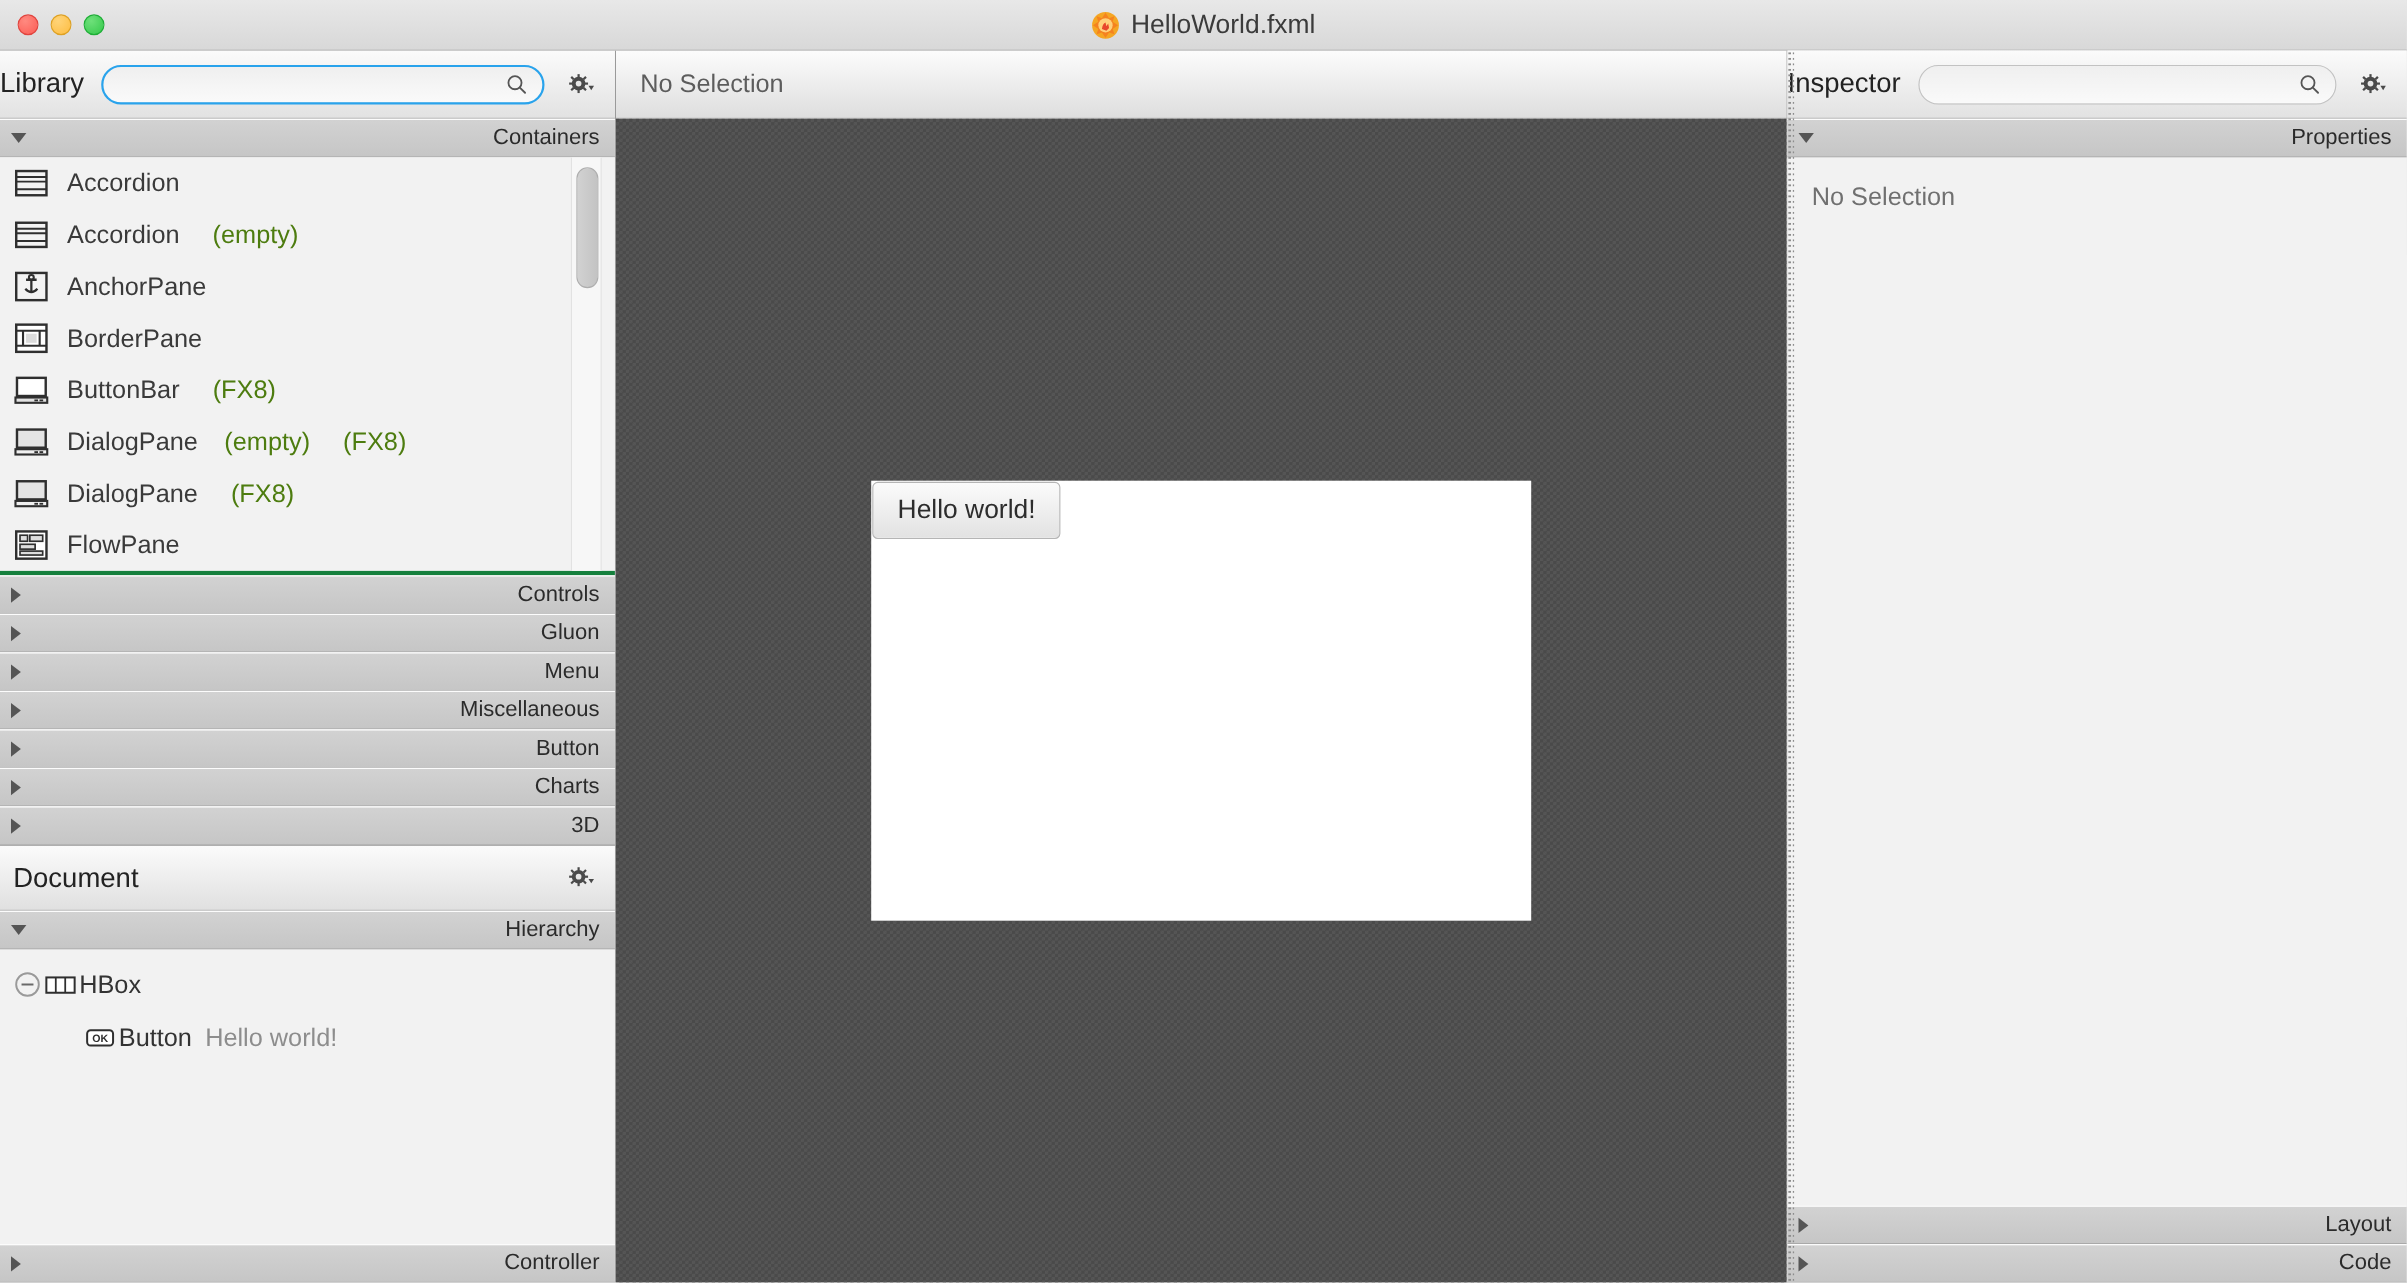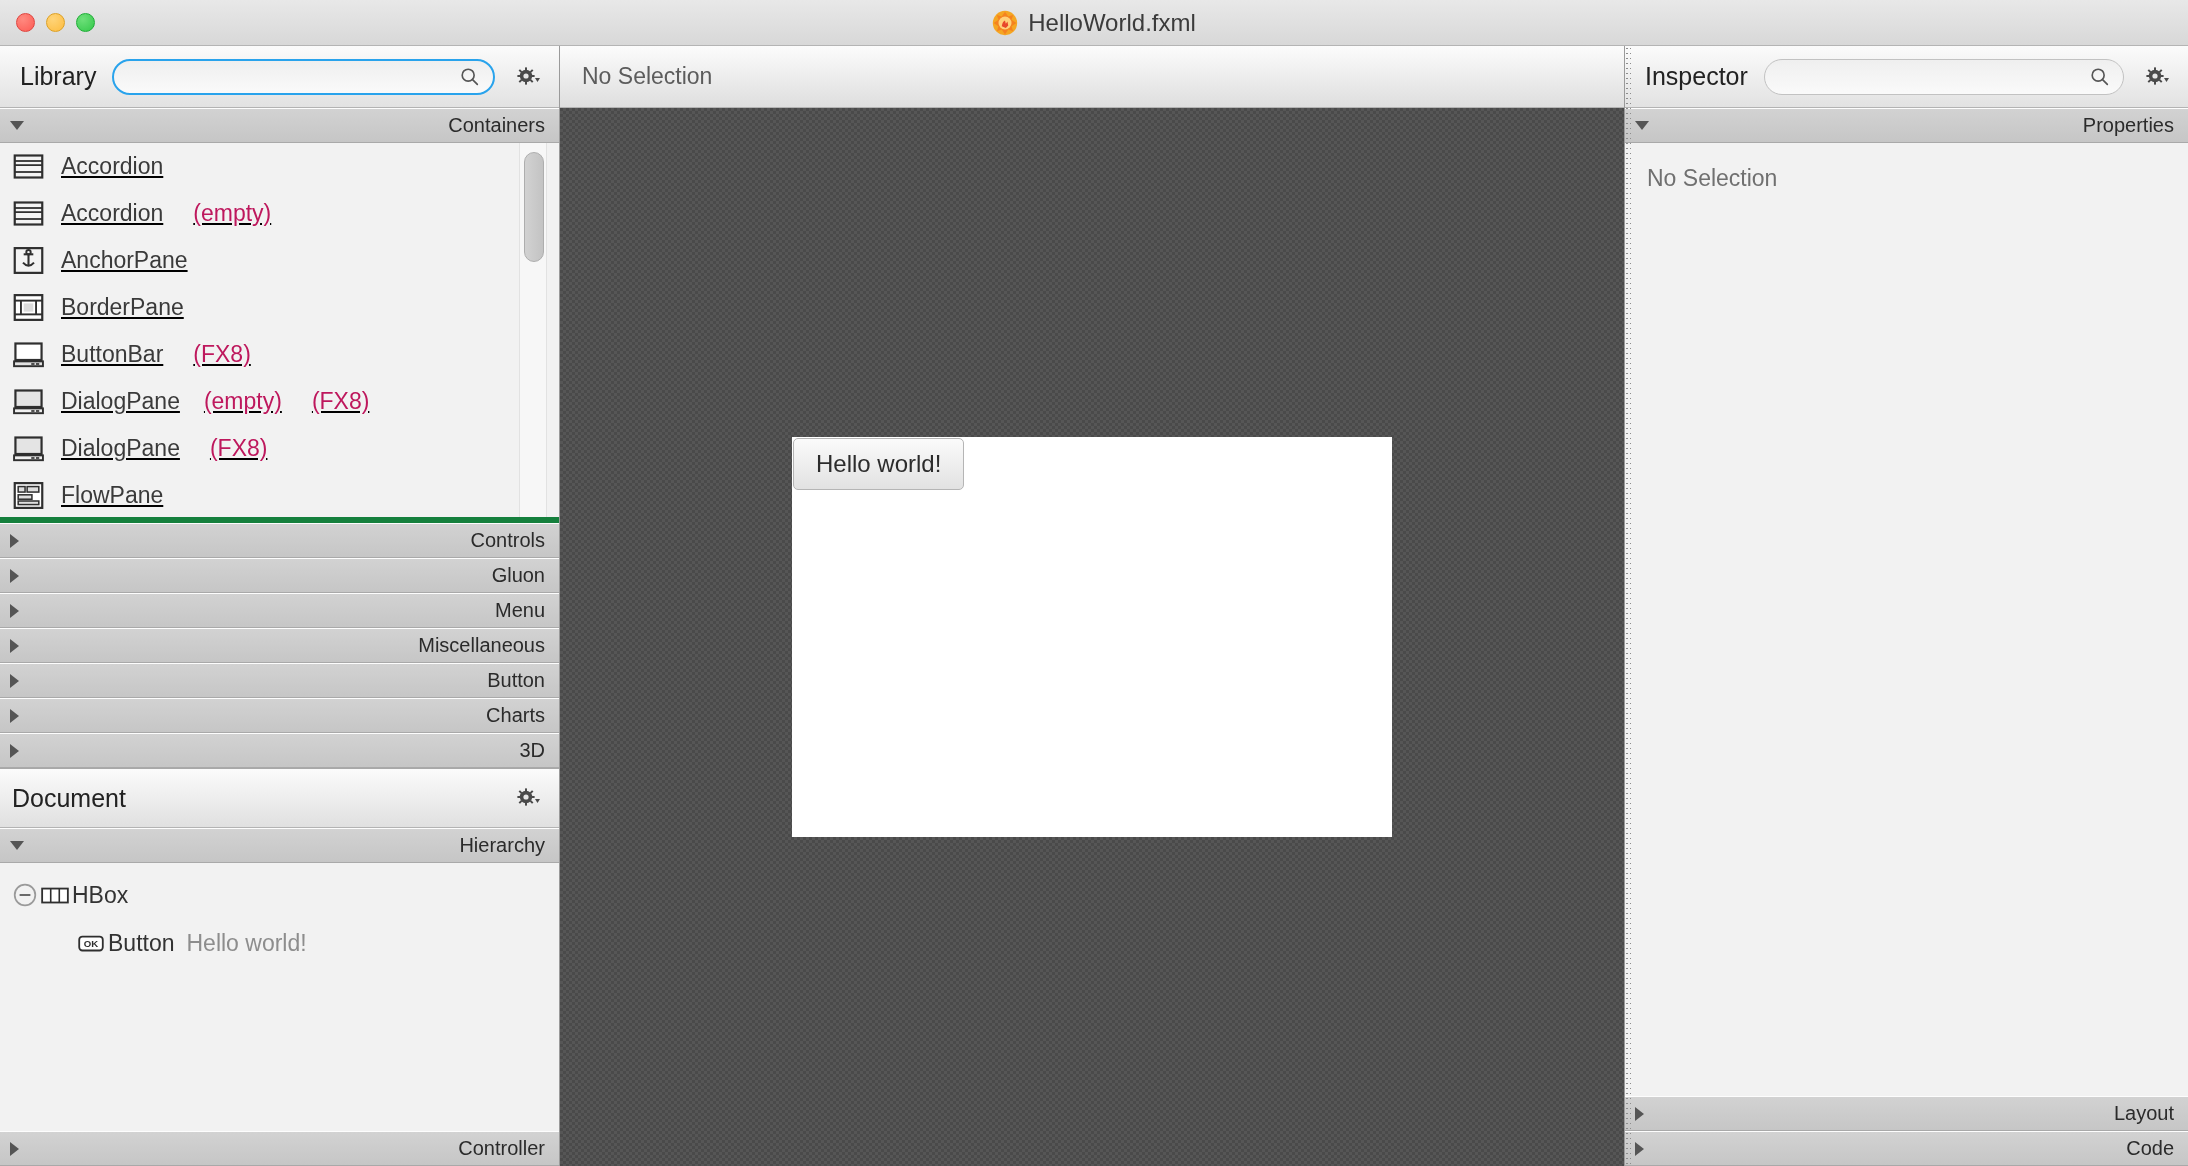--- a/index.html
+++ b/index.html
@@ -49,21 +49,21 @@
     display: flex; flex-direction: column;
     background: #f0f0f0;
     border-right: 1px solid #9a9a9a;
     min-height: 0;
   }
   .panel-head {
     height: 62px; flex: 0 0 62px;
     display: flex; align-items: center;
     background: linear-gradient(to bottom, #fbfbfb 0%, #e2e2e2 100%);
     border-bottom: 1px solid #b3b3b3;
-    padding: 0 14px 0 20px;
+    padding: 0 14px 0 0;
   }
   .panel-head-title { font-size: 25px; color: #222; white-space: nowrap; }
   .search-box {
     flex: 1 1 auto; margin: 0 16px;
     height: 36px; border-radius: 18px;
     background: linear-gradient(to bottom, #efefef, #fafafa);
     display: flex; align-items: center;
     padding: 0 12px 0 16px;
   }
   .search-box.focused { border: 2px solid #29a3ec; }
@@ -91,30 +91,29 @@
   .tri { width: 0; height: 0; flex: 0 0 auto; }
   .tri-down { border-left: 7px solid transparent; border-right: 7px solid transparent; border-top: 9px solid #555; }
   .tri-right { border-top: 7px solid transparent; border-bottom: 7px solid transparent; border-left: 9px solid #555; }
 
   
   .lib-list {
     position: relative;
     background: #f2f2f2;
     overflow: hidden;
     flex: 0 0 auto;
-    border-bottom: 6px solid #15803d;
-    text-decoration: underline;
+    border-bottom: 4px solid #15803d;
   }
   .lib-item {
     height: 47px; display: flex; align-items: center;
     padding-left: 12px; gap: 16px;
   }
   .lib-item .ico { width: 33px; height: 33px; flex: 0 0 33px; }
   .lib-name { font-size: 23px; color: #3a3a3a; white-space: nowrap; }
-  .lib-suffix { font-size: 23px; color: #be185d; white-space: nowrap; margin-left: 14px; }
+  .lib-suffix { font-size: 23px; color: #4d7c0f; white-space: nowrap; margin-left: 14px; }
   .lib-suffix.tight { margin-left: 8px; }
 
   .lib-scrollbar {
     position: absolute; top: 0; right: 12px; width: 28px; height: 100%;
     background: #f7f7f7;
     border-left: 1px solid #e2e2e2; border-right: 1px solid #e2e2e2;
   }
   .lib-thumb {
     position: absolute; top: 9px; left: 4px; width: 20px; height: 110px;
     border-radius: 10px;

